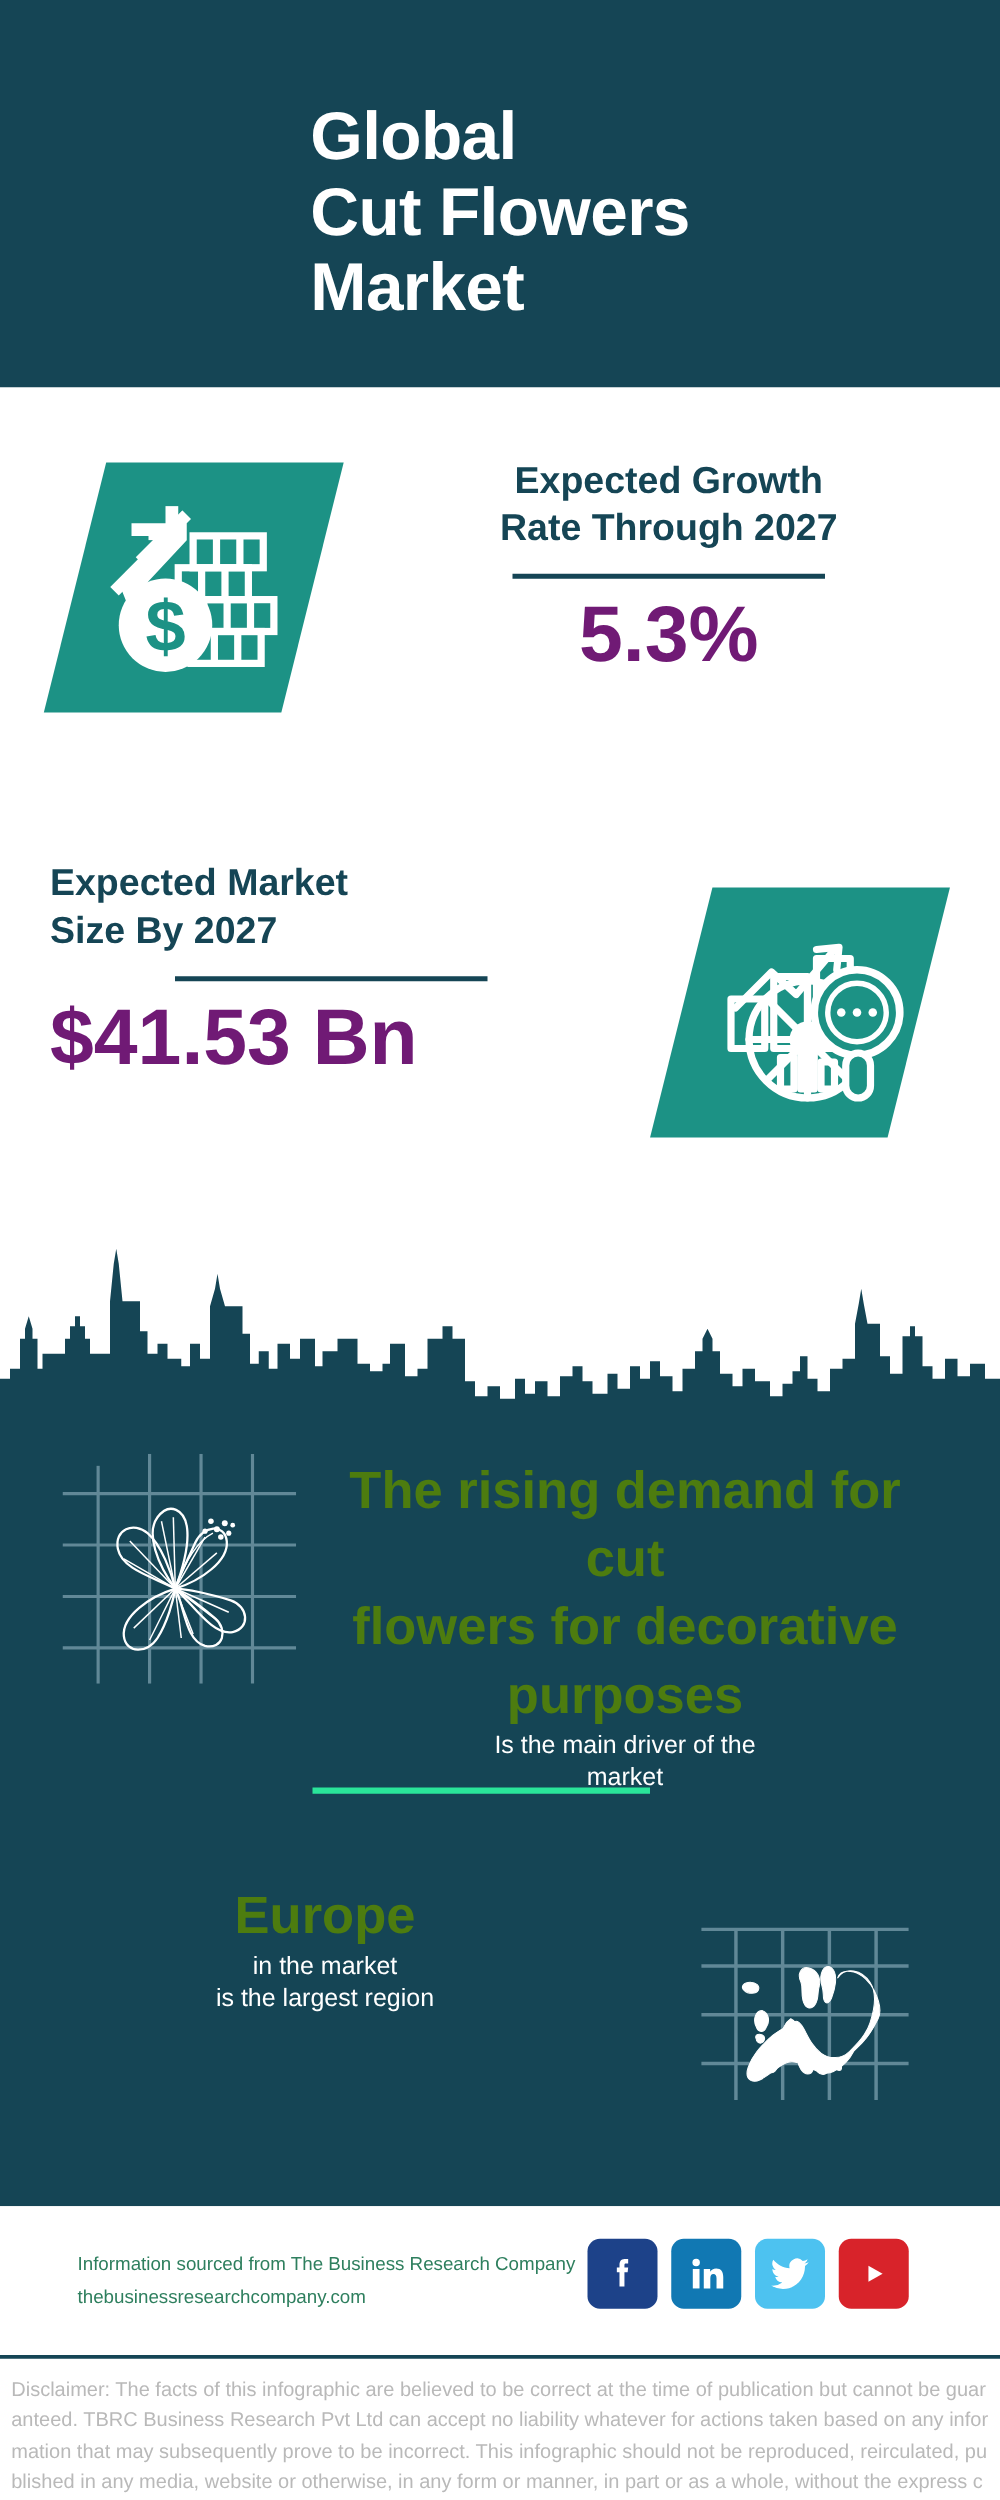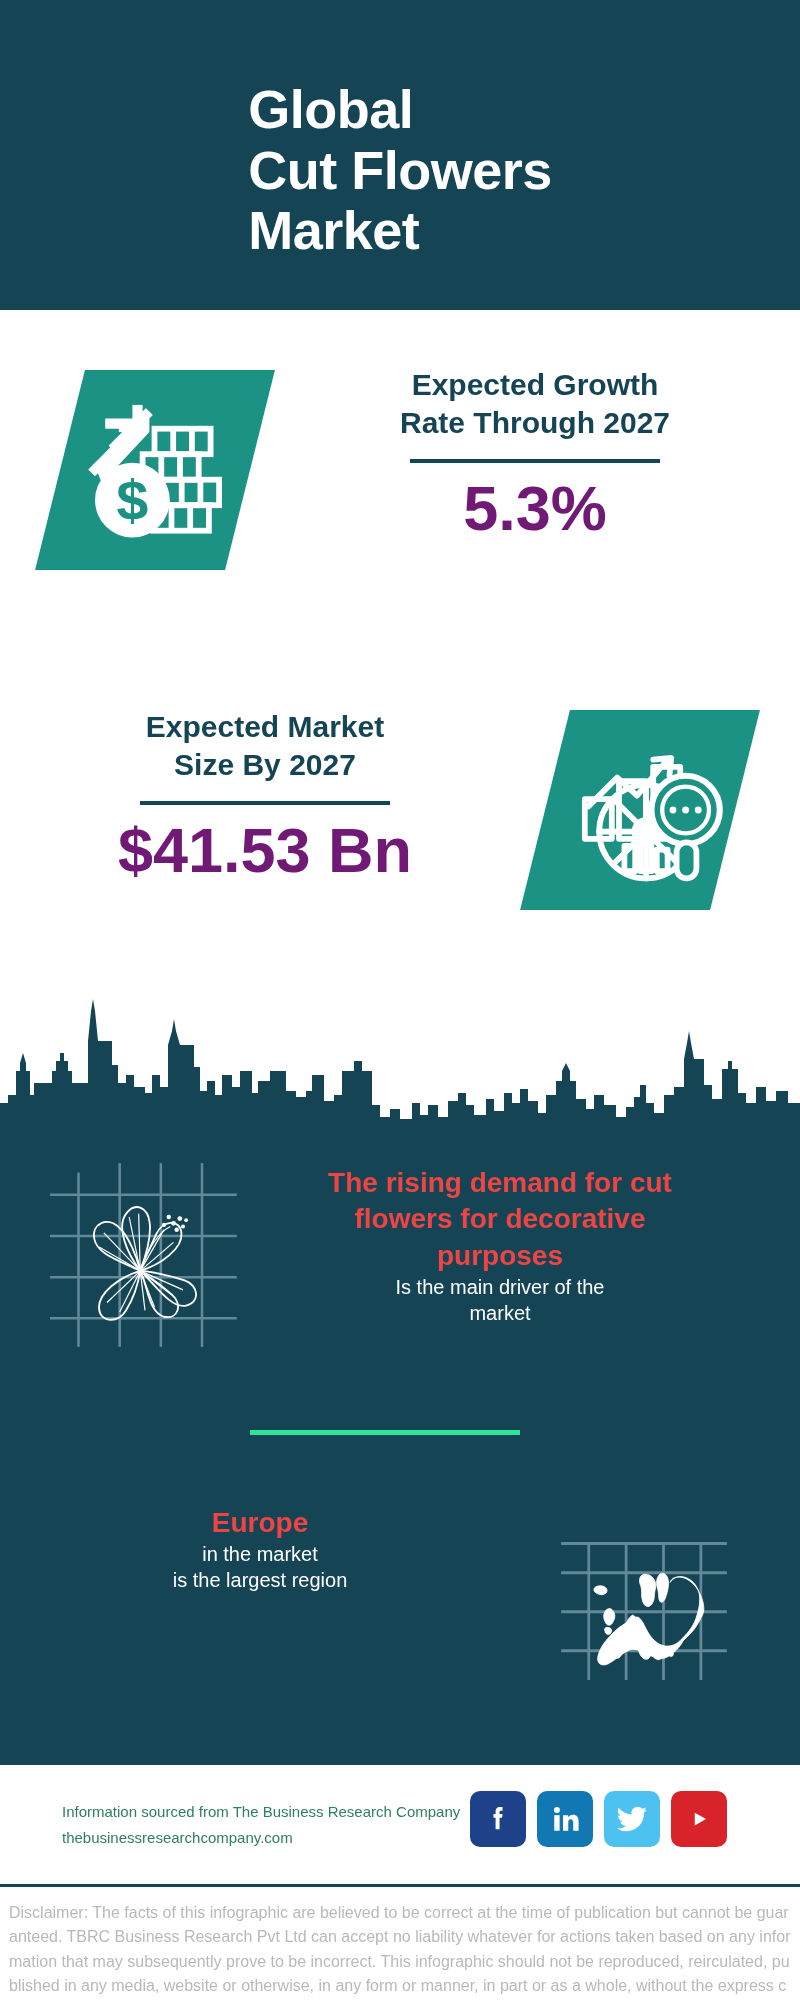--- a/index.html
+++ b/index.html
@@ -72,23 +72,22 @@
   }
 
   
   .stat-row-2 {
     position:absolute; top:650px; left:0;
     width:800px; height:330px;
     background:#ffffff;
   }
   .stat2-text {
     position:absolute;
-    left:40px; top:58px;
+    left:40px; top:38px;
     width:450px;
-    text-align:center;
   }
   .para-right {
     position:absolute;
     left:545px; top:60px;
     width:190px; height:200px;
     background:#1C9285;
     transform:skewX(-14deg);
   }
   .icon-analysis {
     position:absolute;
@@ -124,22 +123,22 @@
     left:50px; top:20px;
     width:190px; height:190px;
   }
   .driver-text {
     position:absolute;
     left:245px; top:25px;
     width:510px;
     text-align:center;
   }
   .hl-green {
-    color:#ef4444;
-    font-size:28px;
+    color:#4d7c0f;
+    font-size:42px;
     font-weight:bold;
     line-height:1.3;
   }
   .sub-white {
     color:#ffffff;
     font-size:20px;
     font-weight:normal;
     line-height:1.3;
   }
   .driver-underline {

